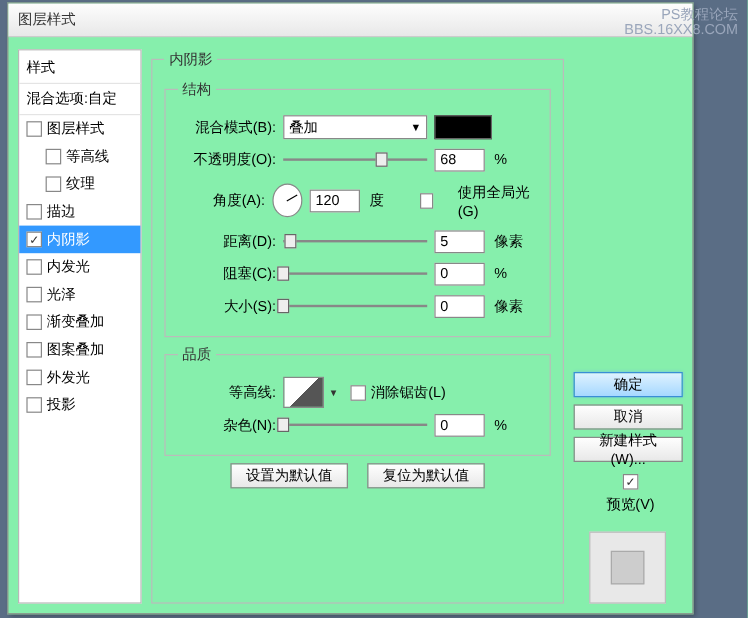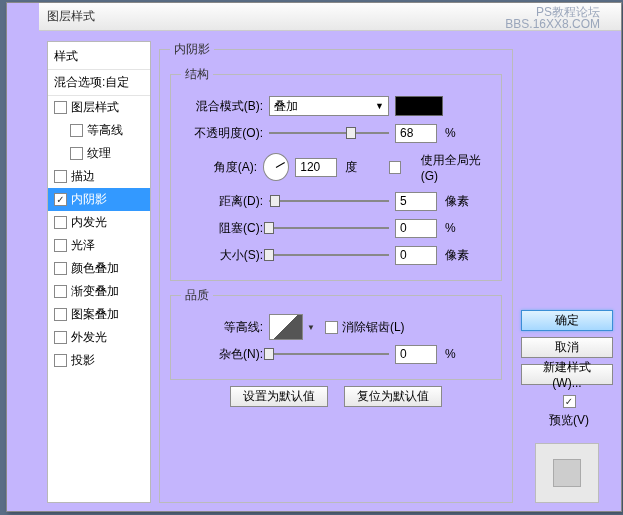--- a/index.html
+++ b/index.html
@@ -1,20 +1,20 @@
 <!DOCTYPE html>
 <html><head>
 <meta charset="utf-8">
 <style>
 * { box-sizing: border-box; margin: 0; padding: 0; font-family: "Microsoft YaHei", SimSun, Arial, sans-serif; font-size: 12px; }
 body { background: #5a6d85; width: 623px; height: 515px; overflow: hidden; }
-.dialog { position: absolute; top: 2px; left: 6px; width: 616px; height: 510px; background: #c4b5fd; border: 1px solid #888; box-shadow: 2px 2px 4px rgba(0,0,0,0.3); padding-left: 32px; }
+.dialog { position: absolute; top: 2px; left: 6px; width: 572px; height: 510px; background: #86efac; border: 1px solid #888; box-shadow: 2px 2px 4px rgba(0,0,0,0.3); }
 .titlebar { height: 28px; background: linear-gradient(#fdfdfd,#e8e8e8); border-bottom: 1px solid #ccc; display: flex; align-items: center; padding: 0 8px; justify-content: space-between;}
 .titlebar .title { color: #333; }
-.watermark { position:absolute; top:6px; right:23px; color:#9aa6bb; font-size:11px; text-align:right; line-height:12px; z-index:5;}
+.watermark { position:absolute; top:6px; right:8px; color:#9aa6bb; font-size:11px; text-align:right; line-height:12px; z-index:5;}
 .content { display: flex; padding: 10px 8px 8px 8px; gap: 8px; height: calc(100% - 28px); }
 .style-list { width: 104px; border: 1px solid #b8b8b8; background: #fff; padding: 2px 0 0 0; }
 .style-list .hdr { padding: 4px 6px; border-bottom: 1px solid #e4e4e4; }
 .style-list .item { padding: 3px 4px 3px 6px; display:flex; align-items:center; gap:4px; cursor:default;}
 .style-list .item.indent { padding-left: 22px; }
 .style-list .item.selected { background: #3399ff; color: #fff; }
 .chk { width:13px; height:13px; border:1px solid #888; background:#fff; display:inline-flex; align-items:center; justify-content:center; font-size:10px; color:#333;}
 .chk.checked::after { content:"✓"; }
 .main-panel { flex:1; position:relative; }
 fieldset { border:1px solid #bbb; padding:8px 10px 10px 10px; position:relative; margin-bottom:6px;}
@@ -84,24 +84,20 @@
           <div class="item">
             <span class="chk"></span>
             <span>内发光</span>
           </div>
           <div class="item">
             <span class="chk"></span>
             <span>光泽</span>
           </div>
           <div class="item">
             <span class="chk"></span>
-            <span>颜色叠加</span>
-          </div>
-          <div class="item">
-            <span class="chk"></span>
             <span>渐变叠加</span>
           </div>
           <div class="item">
             <span class="chk"></span>
             <span>图案叠加</span>
           </div>
           <div class="item">
             <span class="chk"></span>
             <span>外发光</span>
           </div>

